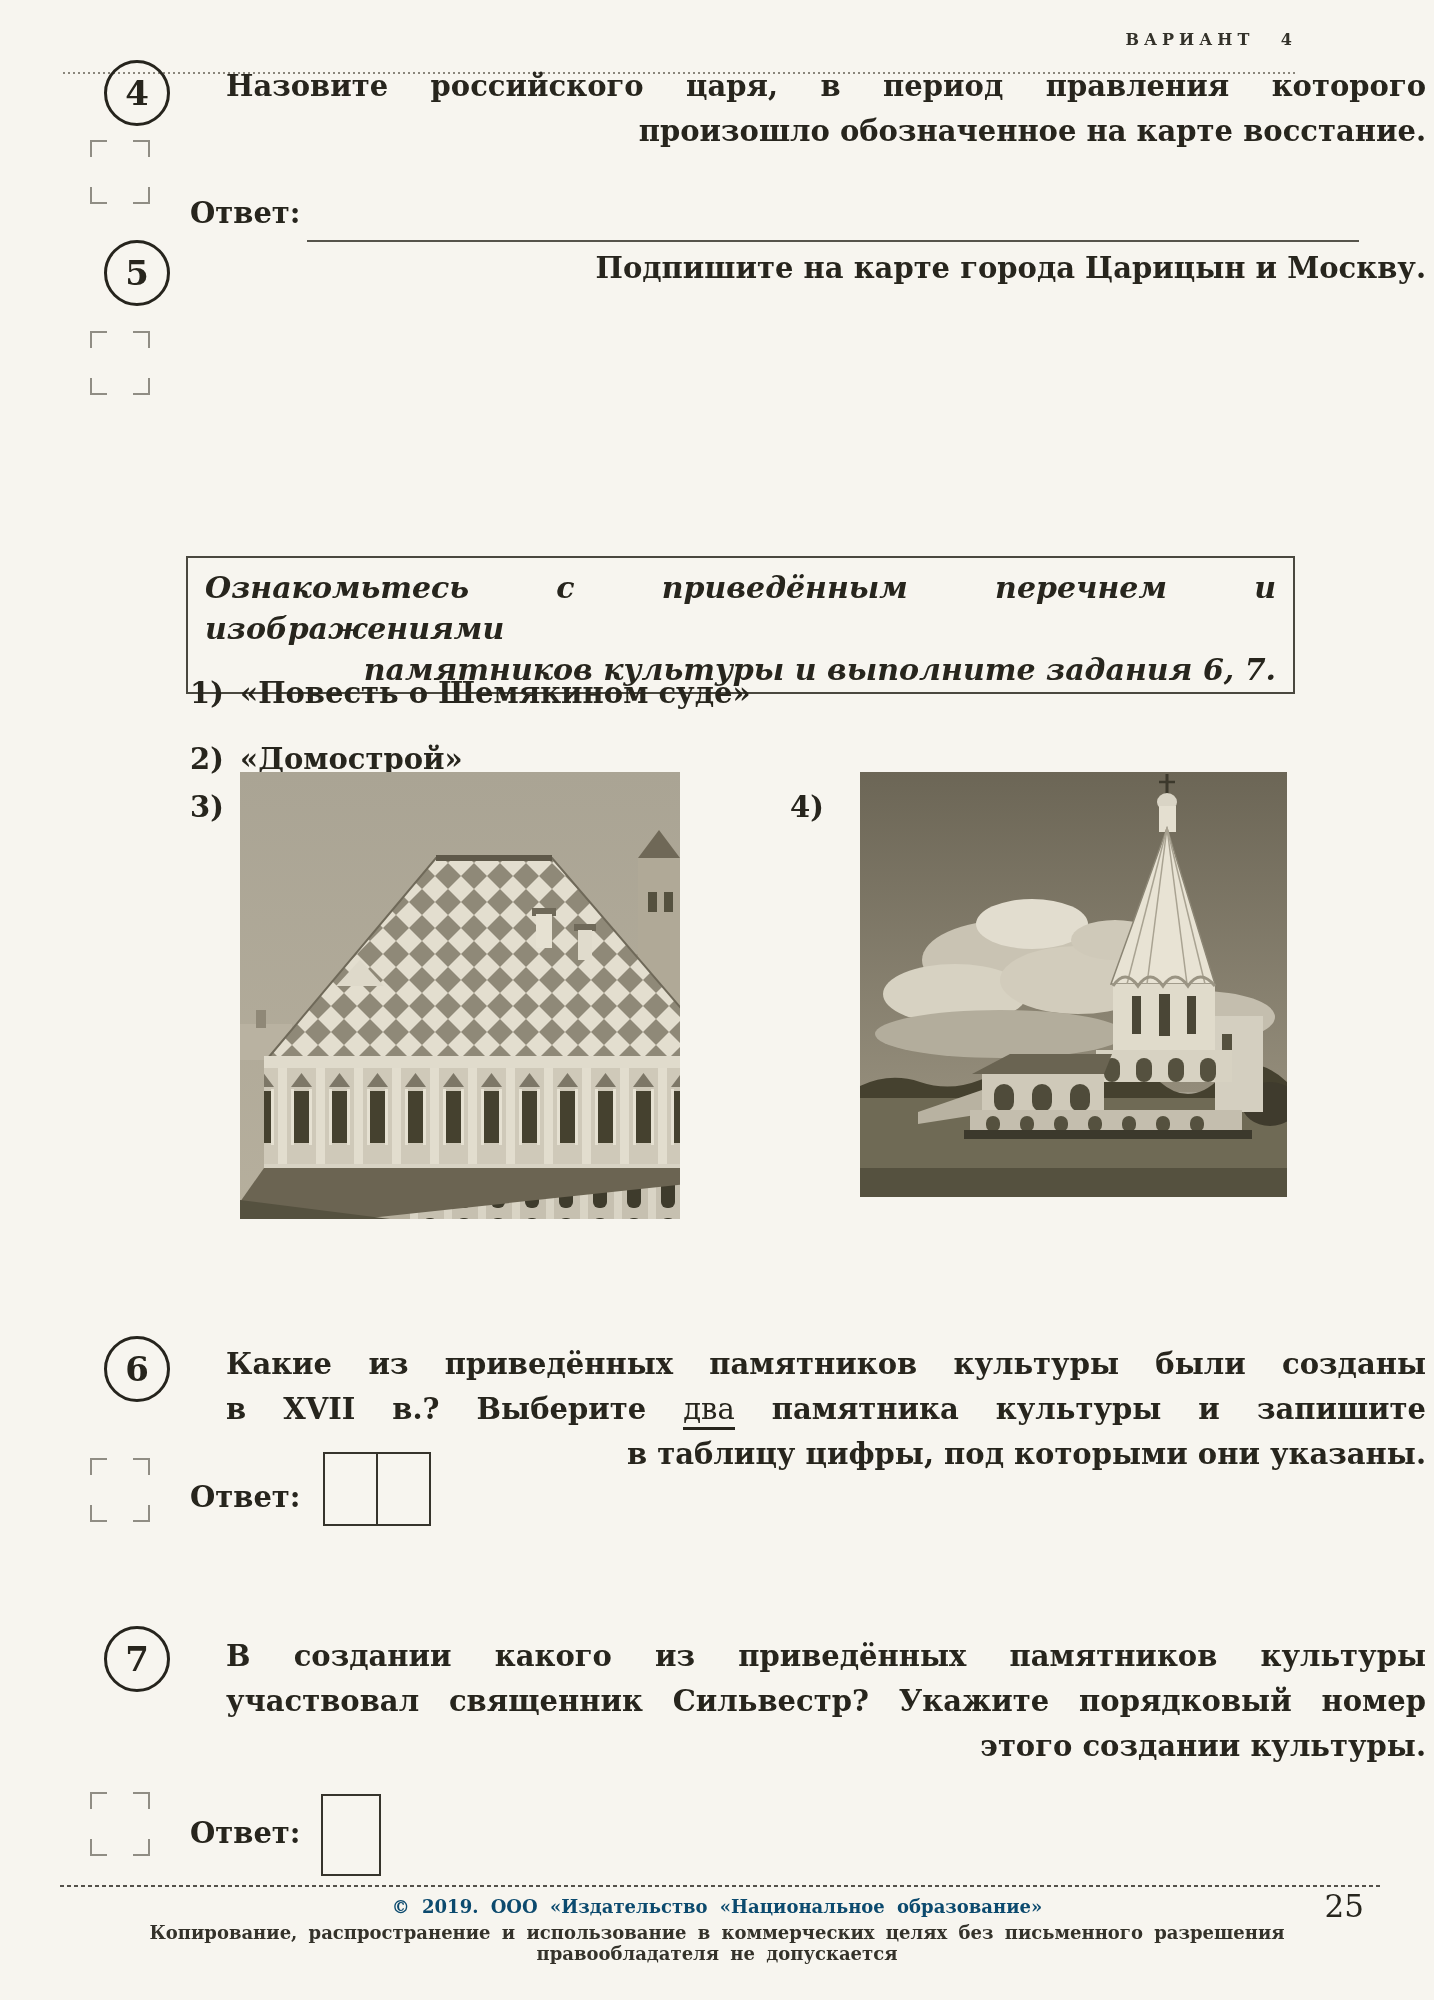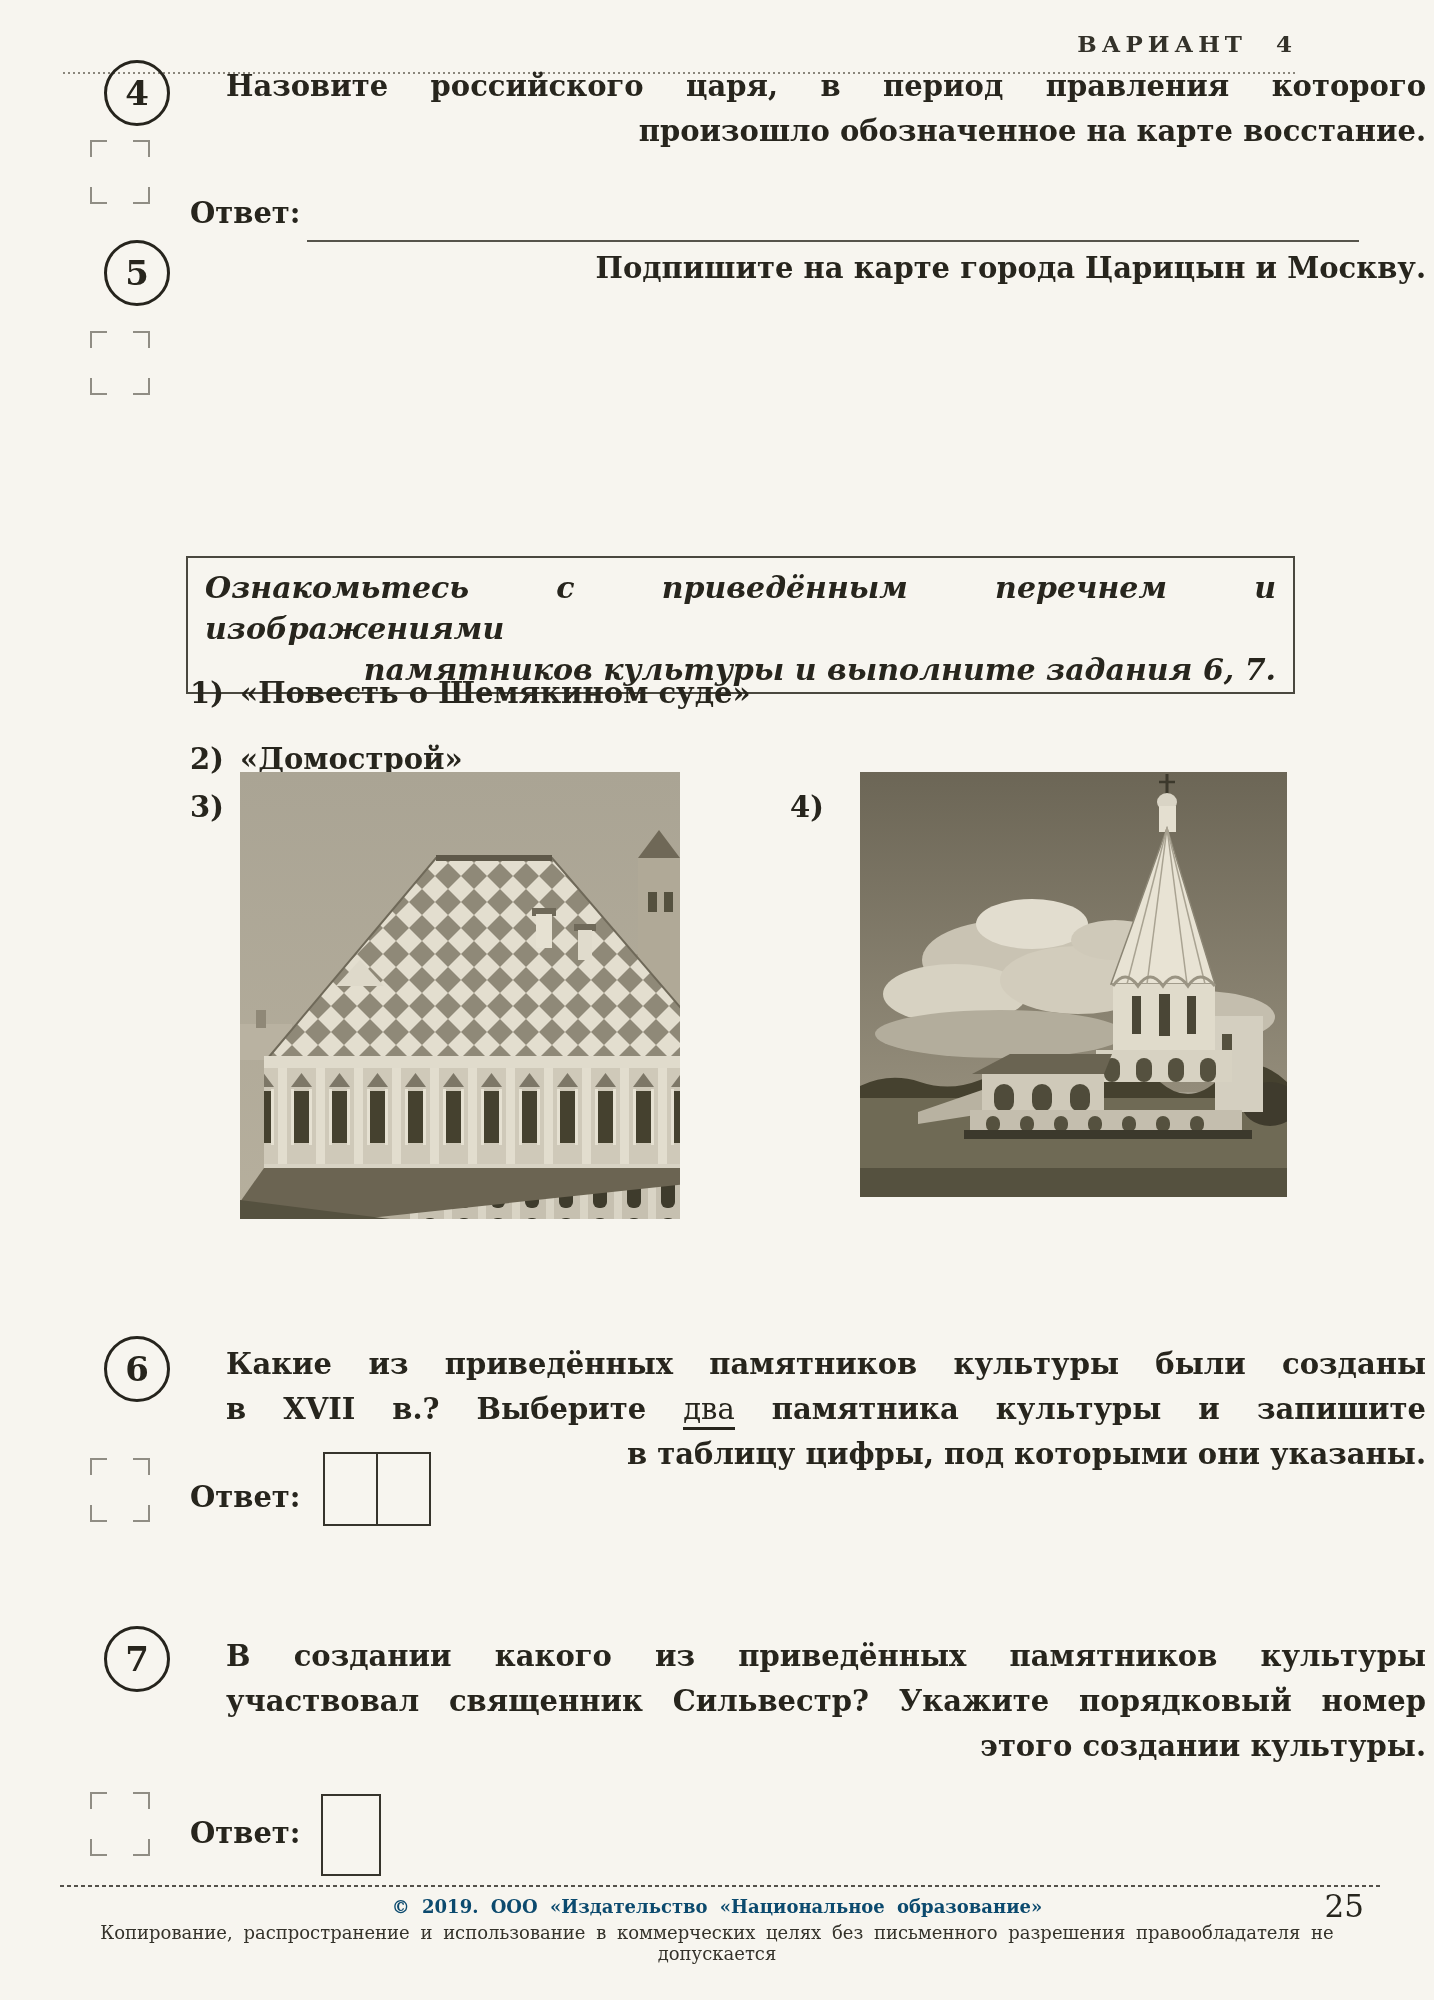--- a/index.html
+++ b/index.html
@@ -6,21 +6,21 @@
   .page{
     position:relative; width:1434px; height:2000px;
     background:#f7f5ef;
     font-family:"DejaVu Serif","Liberation Serif",serif;
     color:#27251d;
     overflow:hidden;
   }
   
   .variant-header{
     position:absolute; top:30px; right:137px;
-    font-size:23px; font-weight:700; letter-spacing:5px; word-spacing:16px;
+    font-size:16px; font-weight:700; letter-spacing:5px; word-spacing:16px;
     color:#34322a;
   }
   .rule-top{
     position:absolute; top:72px; left:63px; width:1235px; height:2px;
     background:repeating-linear-gradient(90deg,#8a867c 0 2px,transparent 2px 5px);
   }
   
   .qcircle{
     position:absolute; left:104px; width:60px; height:60px;
     border:3px solid #26241d; border-radius:50%;
@@ -61,21 +61,21 @@
   .photo{position:absolute; overflow:hidden; background:#a39d8d;}
   .photo svg{display:block; width:100%; height:100%;}
   
   .rule-bottom{
     position:absolute; top:1885px; left:60px; width:1320px; height:2px;
     background:repeating-linear-gradient(90deg,#54514a 0 4px,transparent 4px 7px);
   }
   .footer-line1{position:absolute; top:1896px; left:70px; width:1294px; text-align:center;
     font-size:18px; font-weight:600; color:#0c4a6e; word-spacing:6px;}
   .footer-line2{position:absolute; top:1922px; left:70px; width:1294px; text-align:center;
-    font-size:18px; font-weight:400; color:#34322a; word-spacing:5px;}
+    font-size:18px; font-weight:700; color:#34322a; word-spacing:5px;}
   .page-number{position:absolute; top:1888px; right:70px; font-size:31px; font-weight:400;}
 </style>
 </head>
 <body>
 
 <div class="page">
 
   <div class="variant-header">ВАРИАНТ 4</div>
   <div class="rule-top"></div>
 

